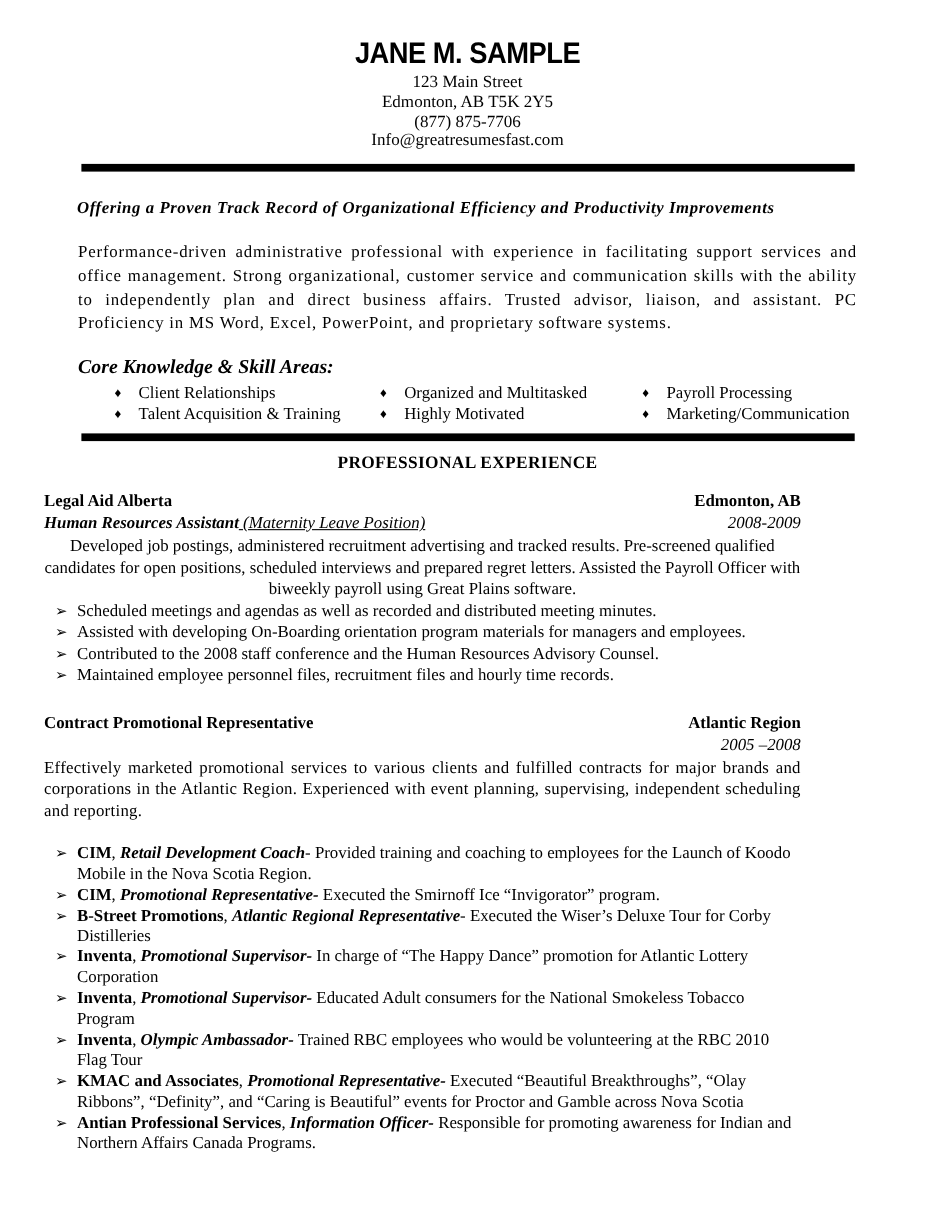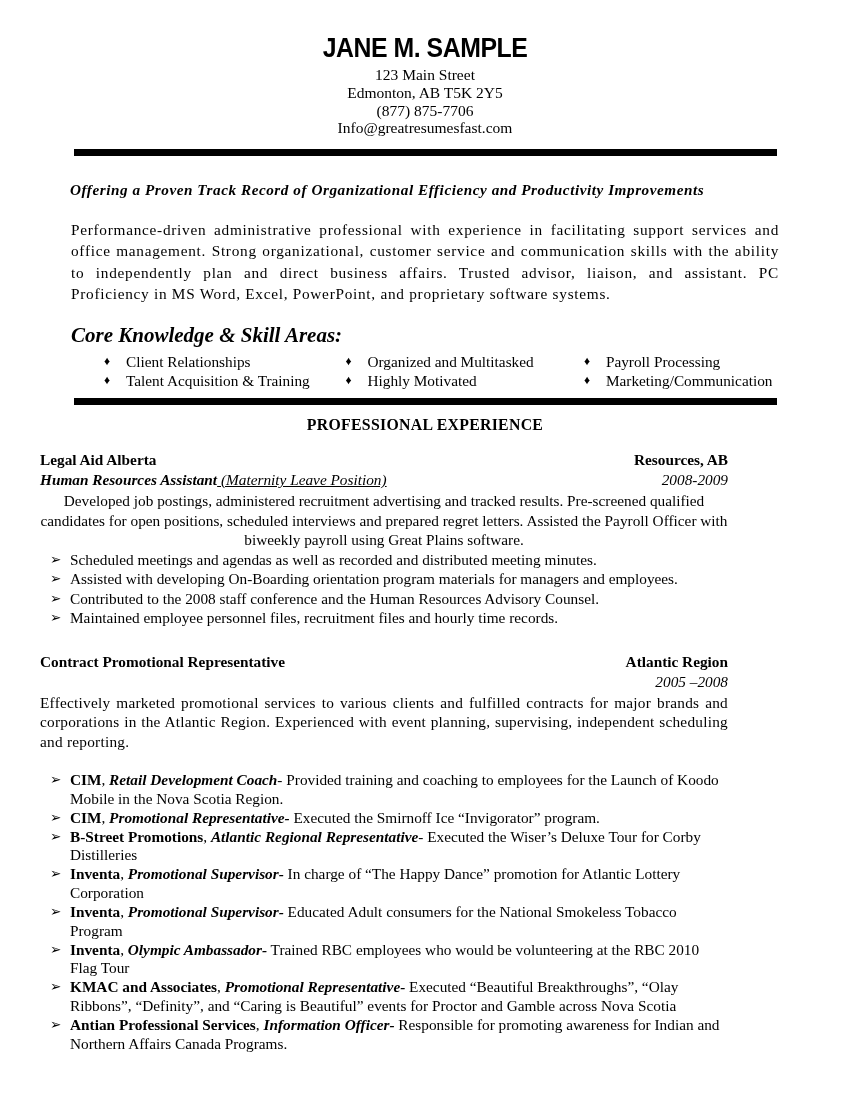--- a/index.html
+++ b/index.html
@@ -78,21 +78,21 @@
     text-align: justify;
     letter-spacing: 0.72px;
     margin-top: 20px;
     margin-left: 2px;
     width: 708px;
   }
 
   .subhead {
     font-weight: bold;
     font-style: italic;
-    font-size: 21px;
+    font-size: 18px;
     margin-top: 18px;
     margin-left: 2px;
   }
 
   
   .skills {
     margin-top: 4px;
     display: flex;
     margin-left: 2px;
   }
@@ -238,21 +238,21 @@
 
   <div class="rule rule-2"></div>
 
   <div class="section-title">PROFESSIONAL EXPERIENCE</div>
 
   <div class="jobs">
 
     <div class="job">
       <div class="job-row">
         <span class="job-company">Legal Aid Alberta</span>
-        <span class="job-place">Resources, AB</span>
+        <span class="job-place">Edmonton, AB</span>
       </div>
       <div class="job-row">
         <span><span class="job-title">Human Resources Assistant</span><span class="job-title-extra"> (Maternity Leave Position)</span></span>
         <span class="job-dates">2008-2009</span>
       </div>
       <div class="job-desc">Developed job postings, administered recruitment advertising and tracked results. Pre-screened qualified candidates for open positions, scheduled interviews and prepared regret letters. Assisted the Payroll Officer with biweekly payroll using Great Plains software.</div>
       <div class="arrow-list">
         <div class="arrow-item">
           <span class="arw">➢</span>
           <span class="atxt">Scheduled meetings and agendas as well as recorded and distributed meeting minutes.</span>

